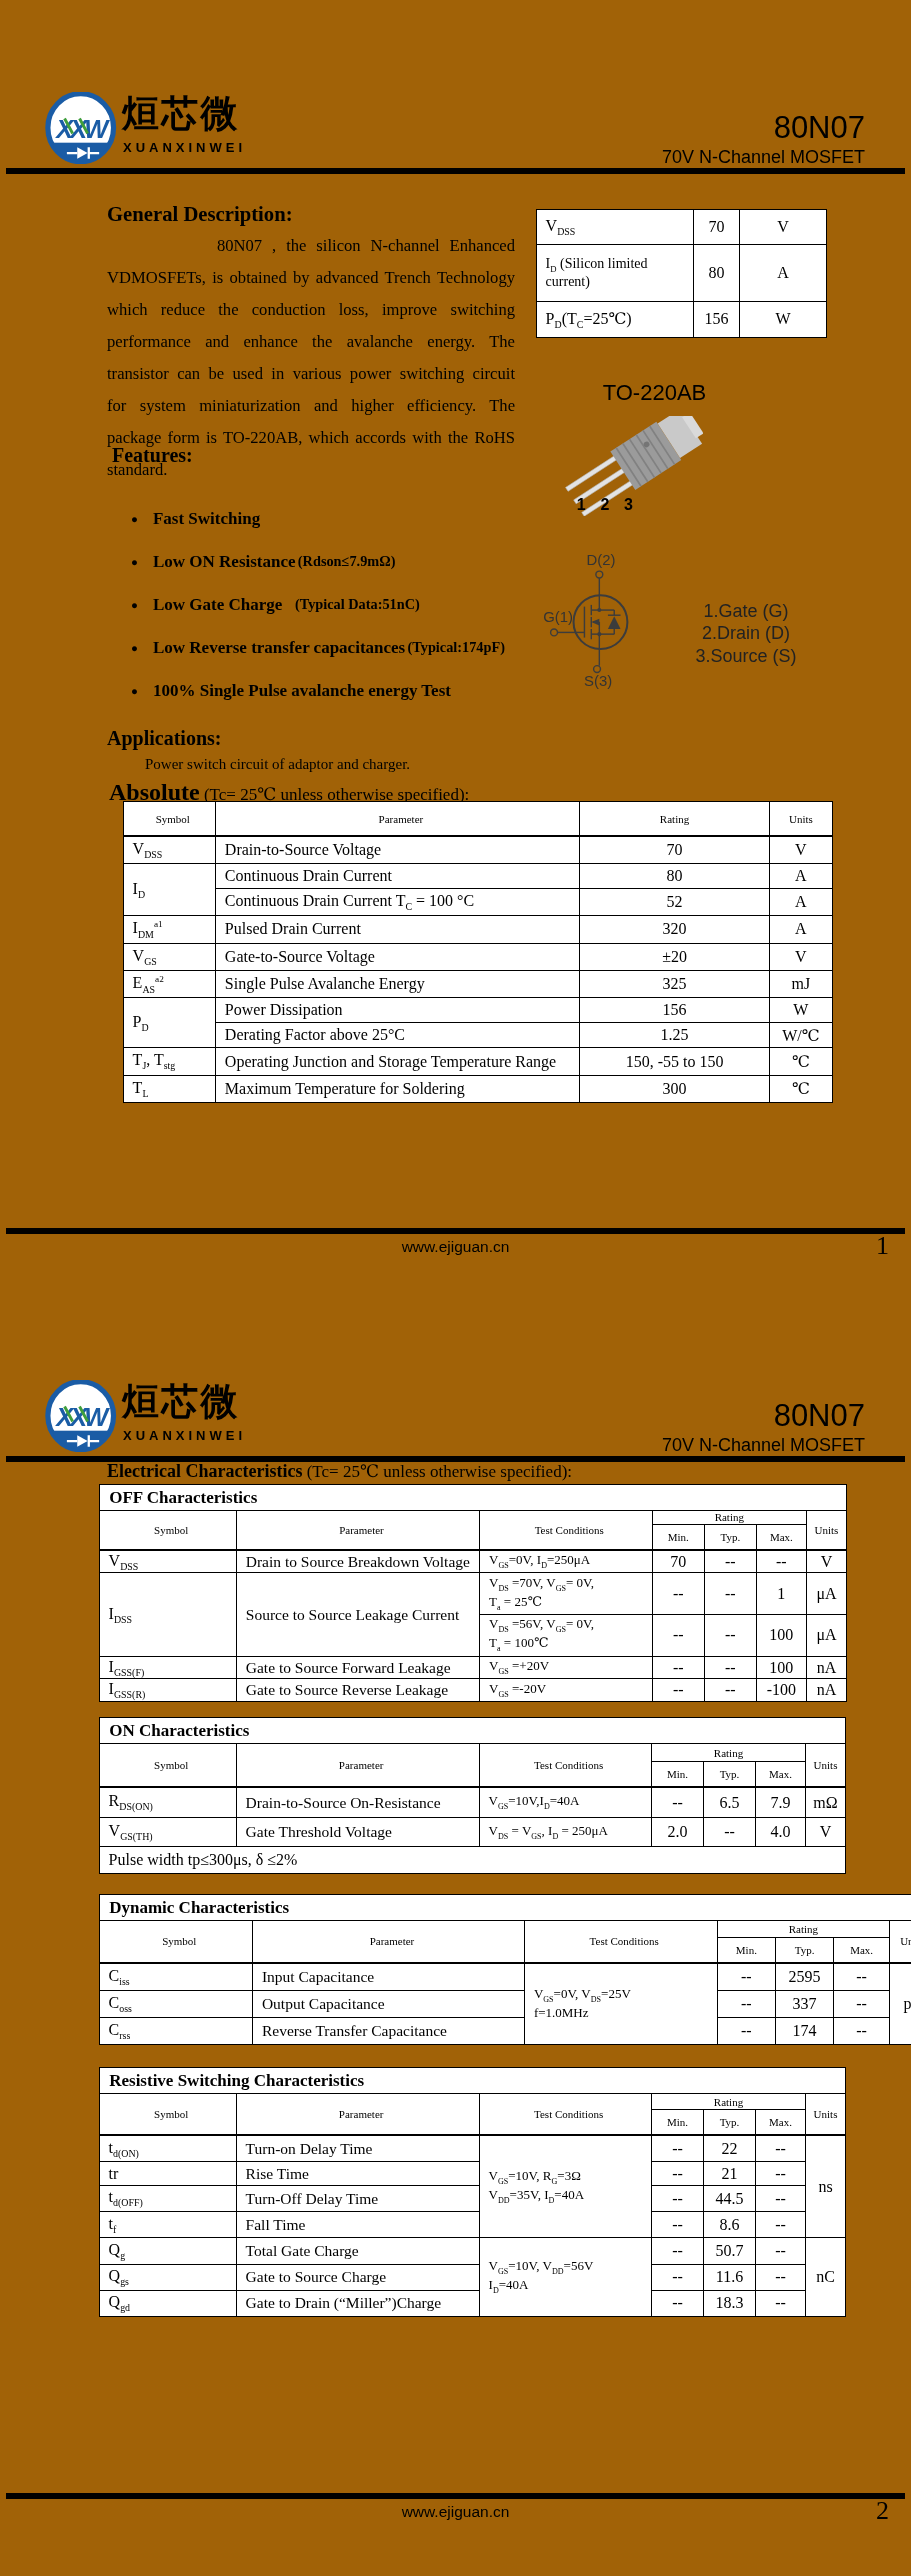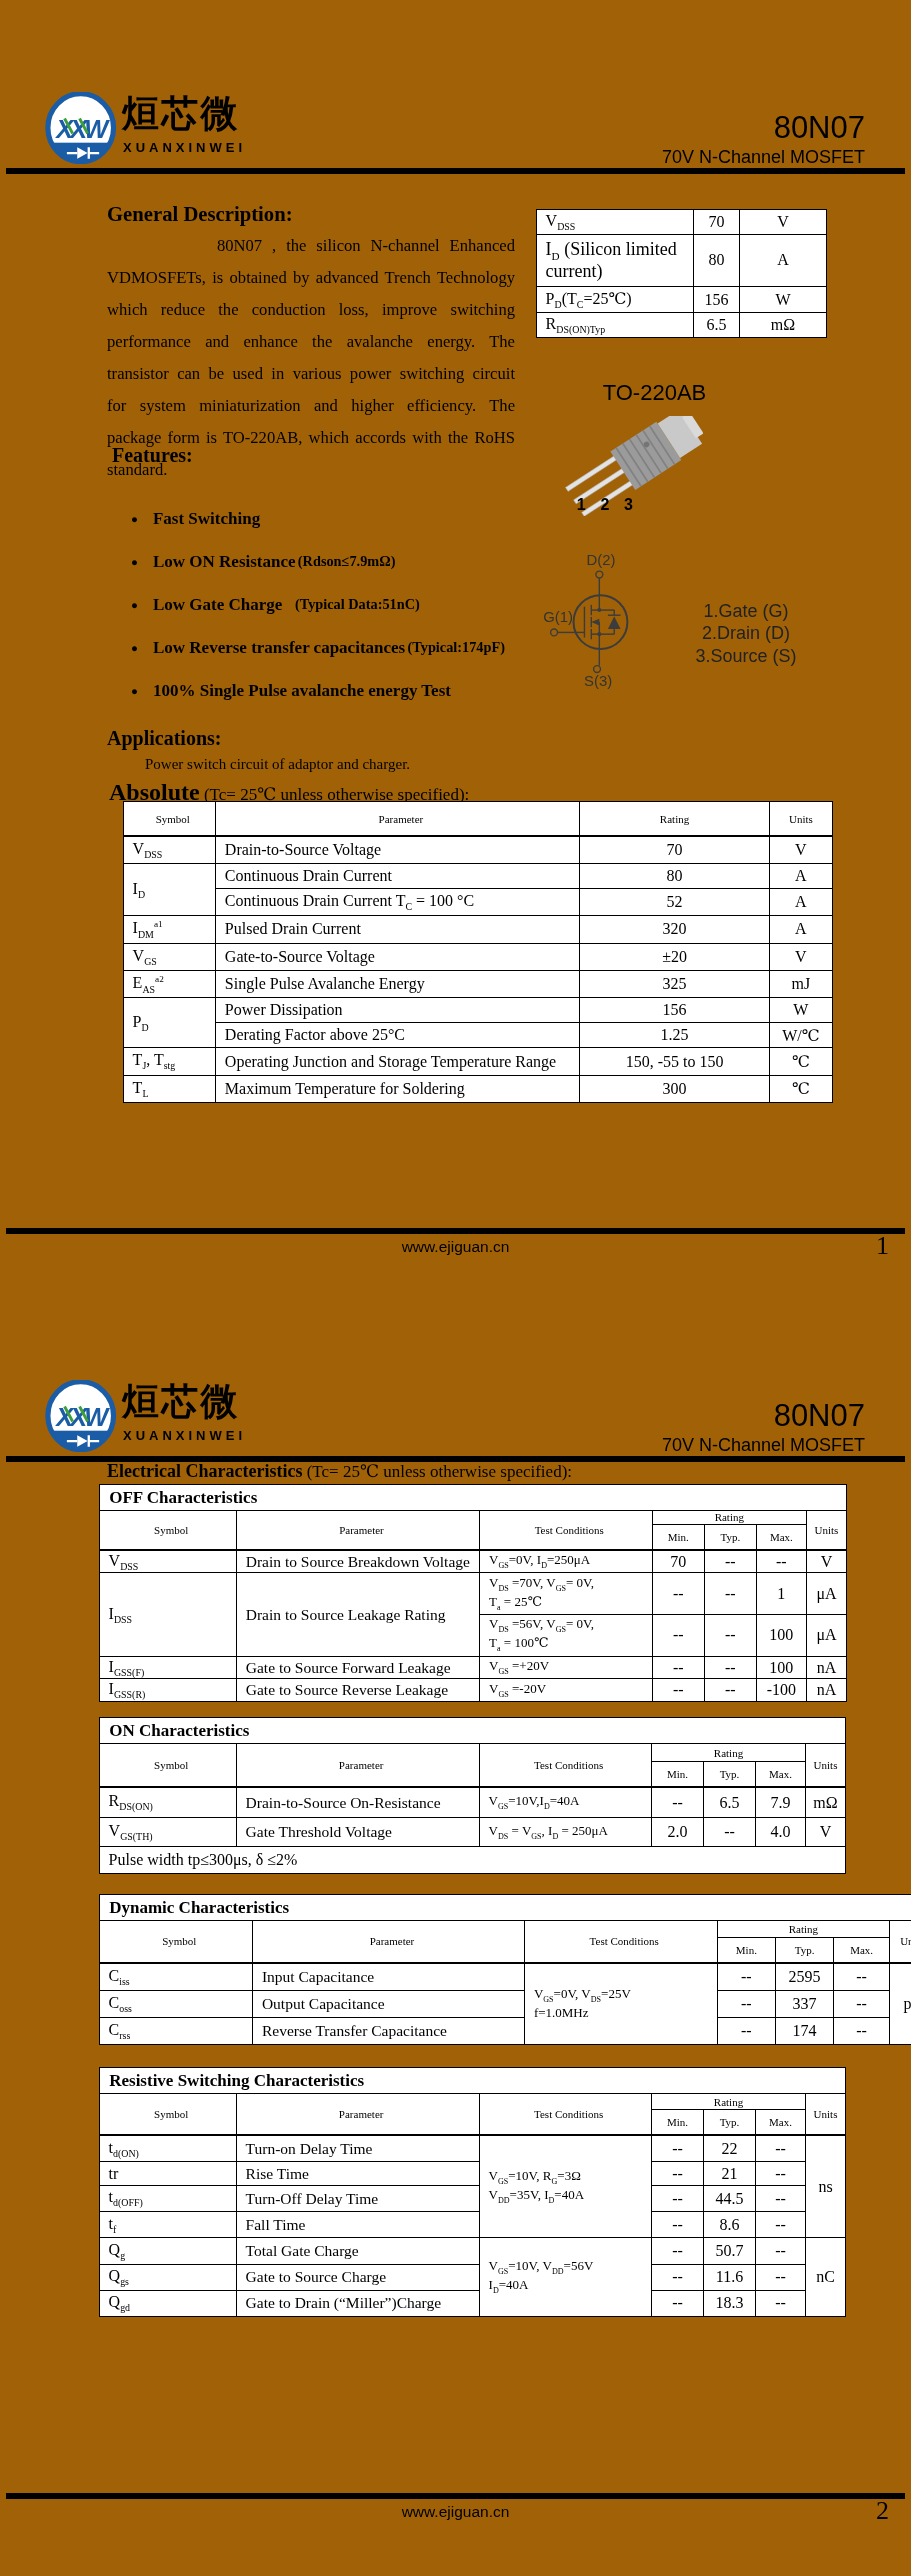--- a/index.html
+++ b/index.html
@@ -50,21 +50,21 @@
 
   
   table{border-collapse:collapse;table-layout:fixed;position:absolute;border:1.7px solid #000;background:#fff;}
   td{border:1.7px solid #000;font-size:16px;text-align:center;vertical-align:middle;padding:0 2.3px;overflow:hidden;
      font-family:"Liberation Serif","DejaVu Serif",serif;}
   td.l{text-align:left;padding-left:8.6px;}
   td.band{text-align:left;font-weight:bold;font-size:17px;height:25px;padding-left:9.2px;}
   td.hd{font-size:11px;text-align:center;}
   td.sm{font-size:13px;line-height:1.3;}
   td.sm2{font-size:15.5px;}
-  td.xs{font-size:18px;}
+  td.xs{font-size:14px;}
   td.note{font-size:16px;}
   sub{font-size:62%;} sup{font-size:58%;}
   #t-sum{left:536px;top:209px;width:291px;height:129px;}
   #t-abs{left:123px;top:801px;width:710px;height:302px;}
   #t-abs tr:first-child td{border-bottom-width:2.9px;height:33px;}
   #t-off{left:99px;top:196px;width:748px;height:218px;}
   #t-on{left:99px;top:429px;width:708px;height:157px;}
   #t-dyn{left:99px;top:606px;width:836px;height:151px;}
   #t-res{left:99px;top:779px;width:656px;height:250px;}
   .elec tr:nth-child(2) td[rowspan]{border-bottom-width:2.9px;}
@@ -117,25 +117,20 @@
         </tr>
         <tr>
           <td class="l xs">I<sub>D</sub> (Silicon limited current)</td>
           <td>80</td>
           <td>A</td>
         </tr>
         <tr>
           <td class="l">P<sub>D</sub>(T<sub>C</sub>=25℃)</td>
           <td>156</td>
           <td>W</td>
-        </tr>
-        <tr>
-          <td class="l">R<sub>DS(ON)Typ</sub></td>
-          <td>6.5</td>
-          <td>mΩ</td>
         </tr>
       </tbody>
     </table>
 
   <div class="pkg-title">TO-220AB</div>
 
   <svg class="abs" style="left:565px;top:416px;" width="138" height="100" viewBox="0 0 240 175">
     <g transform="translate(134,74) rotate(-33)">
       <g fill="#e3e3e3" stroke="#b8b8b8" stroke-width="1">
         <rect x="-140" y="-30" width="102" height="8"></rect>
@@ -368,21 +363,21 @@
           <td class="l">V<sub>DSS</sub></td>
           <td class="l sm2">Drain to Source Breakdown Voltage</td>
           <td class="l sm">V<sub>GS</sub>=0V, I<sub>D</sub>=250μA</td>
           <td>70</td>
           <td>--</td>
           <td>--</td>
           <td>V</td>
         </tr>
         <tr>
           <td rowspan="2" class="l">I<sub>DSS</sub></td>
-          <td rowspan="2" class="l sm2">Drain to Source Leakage Rating</td>
+          <td rowspan="2" class="l sm2">Source to Source Leakage Current</td>
           <td class="l sm">V<sub>DS</sub> =70V, V<sub>GS</sub>= 0V,<br>T<sub>a</sub> = 25℃</td>
           <td>--</td>
           <td>--</td>
           <td>1</td>
           <td>μA</td>
         </tr>
         <tr>
           <td class="l sm">V<sub>DS</sub> =56V, V<sub>GS</sub>= 0V,<br>T<sub>a</sub> = 100℃</td>
           <td>--</td>
           <td>--</td>

